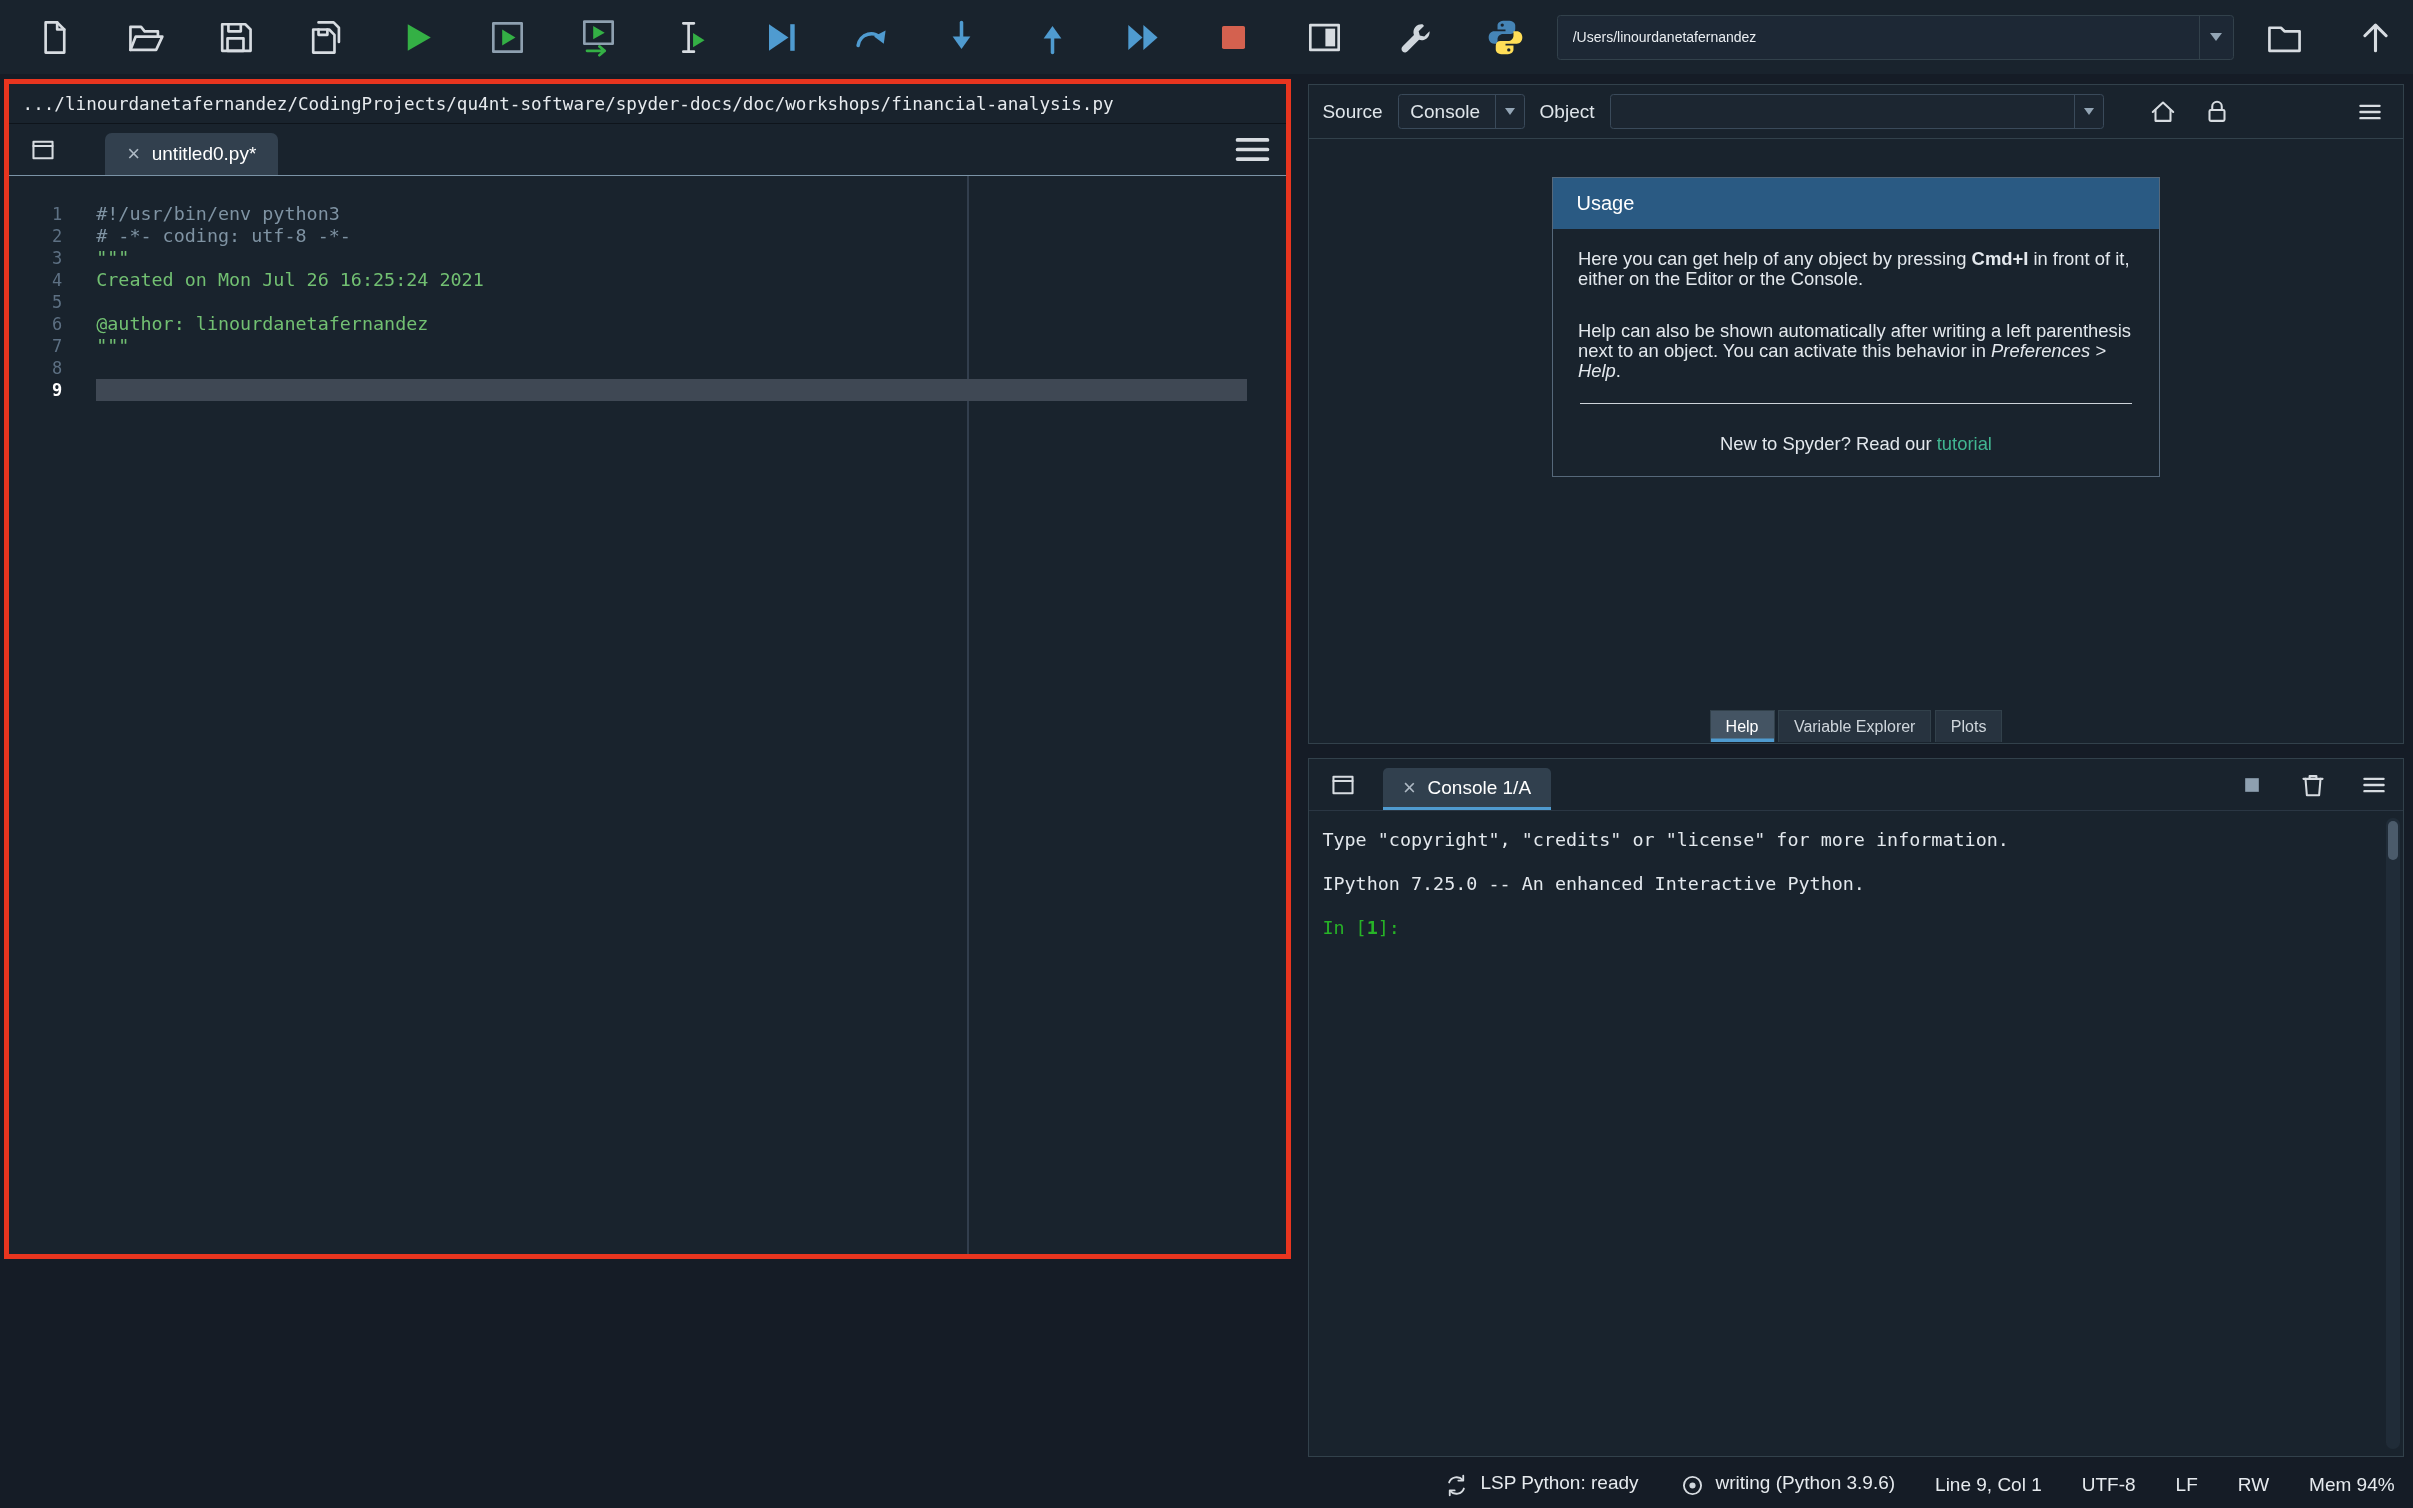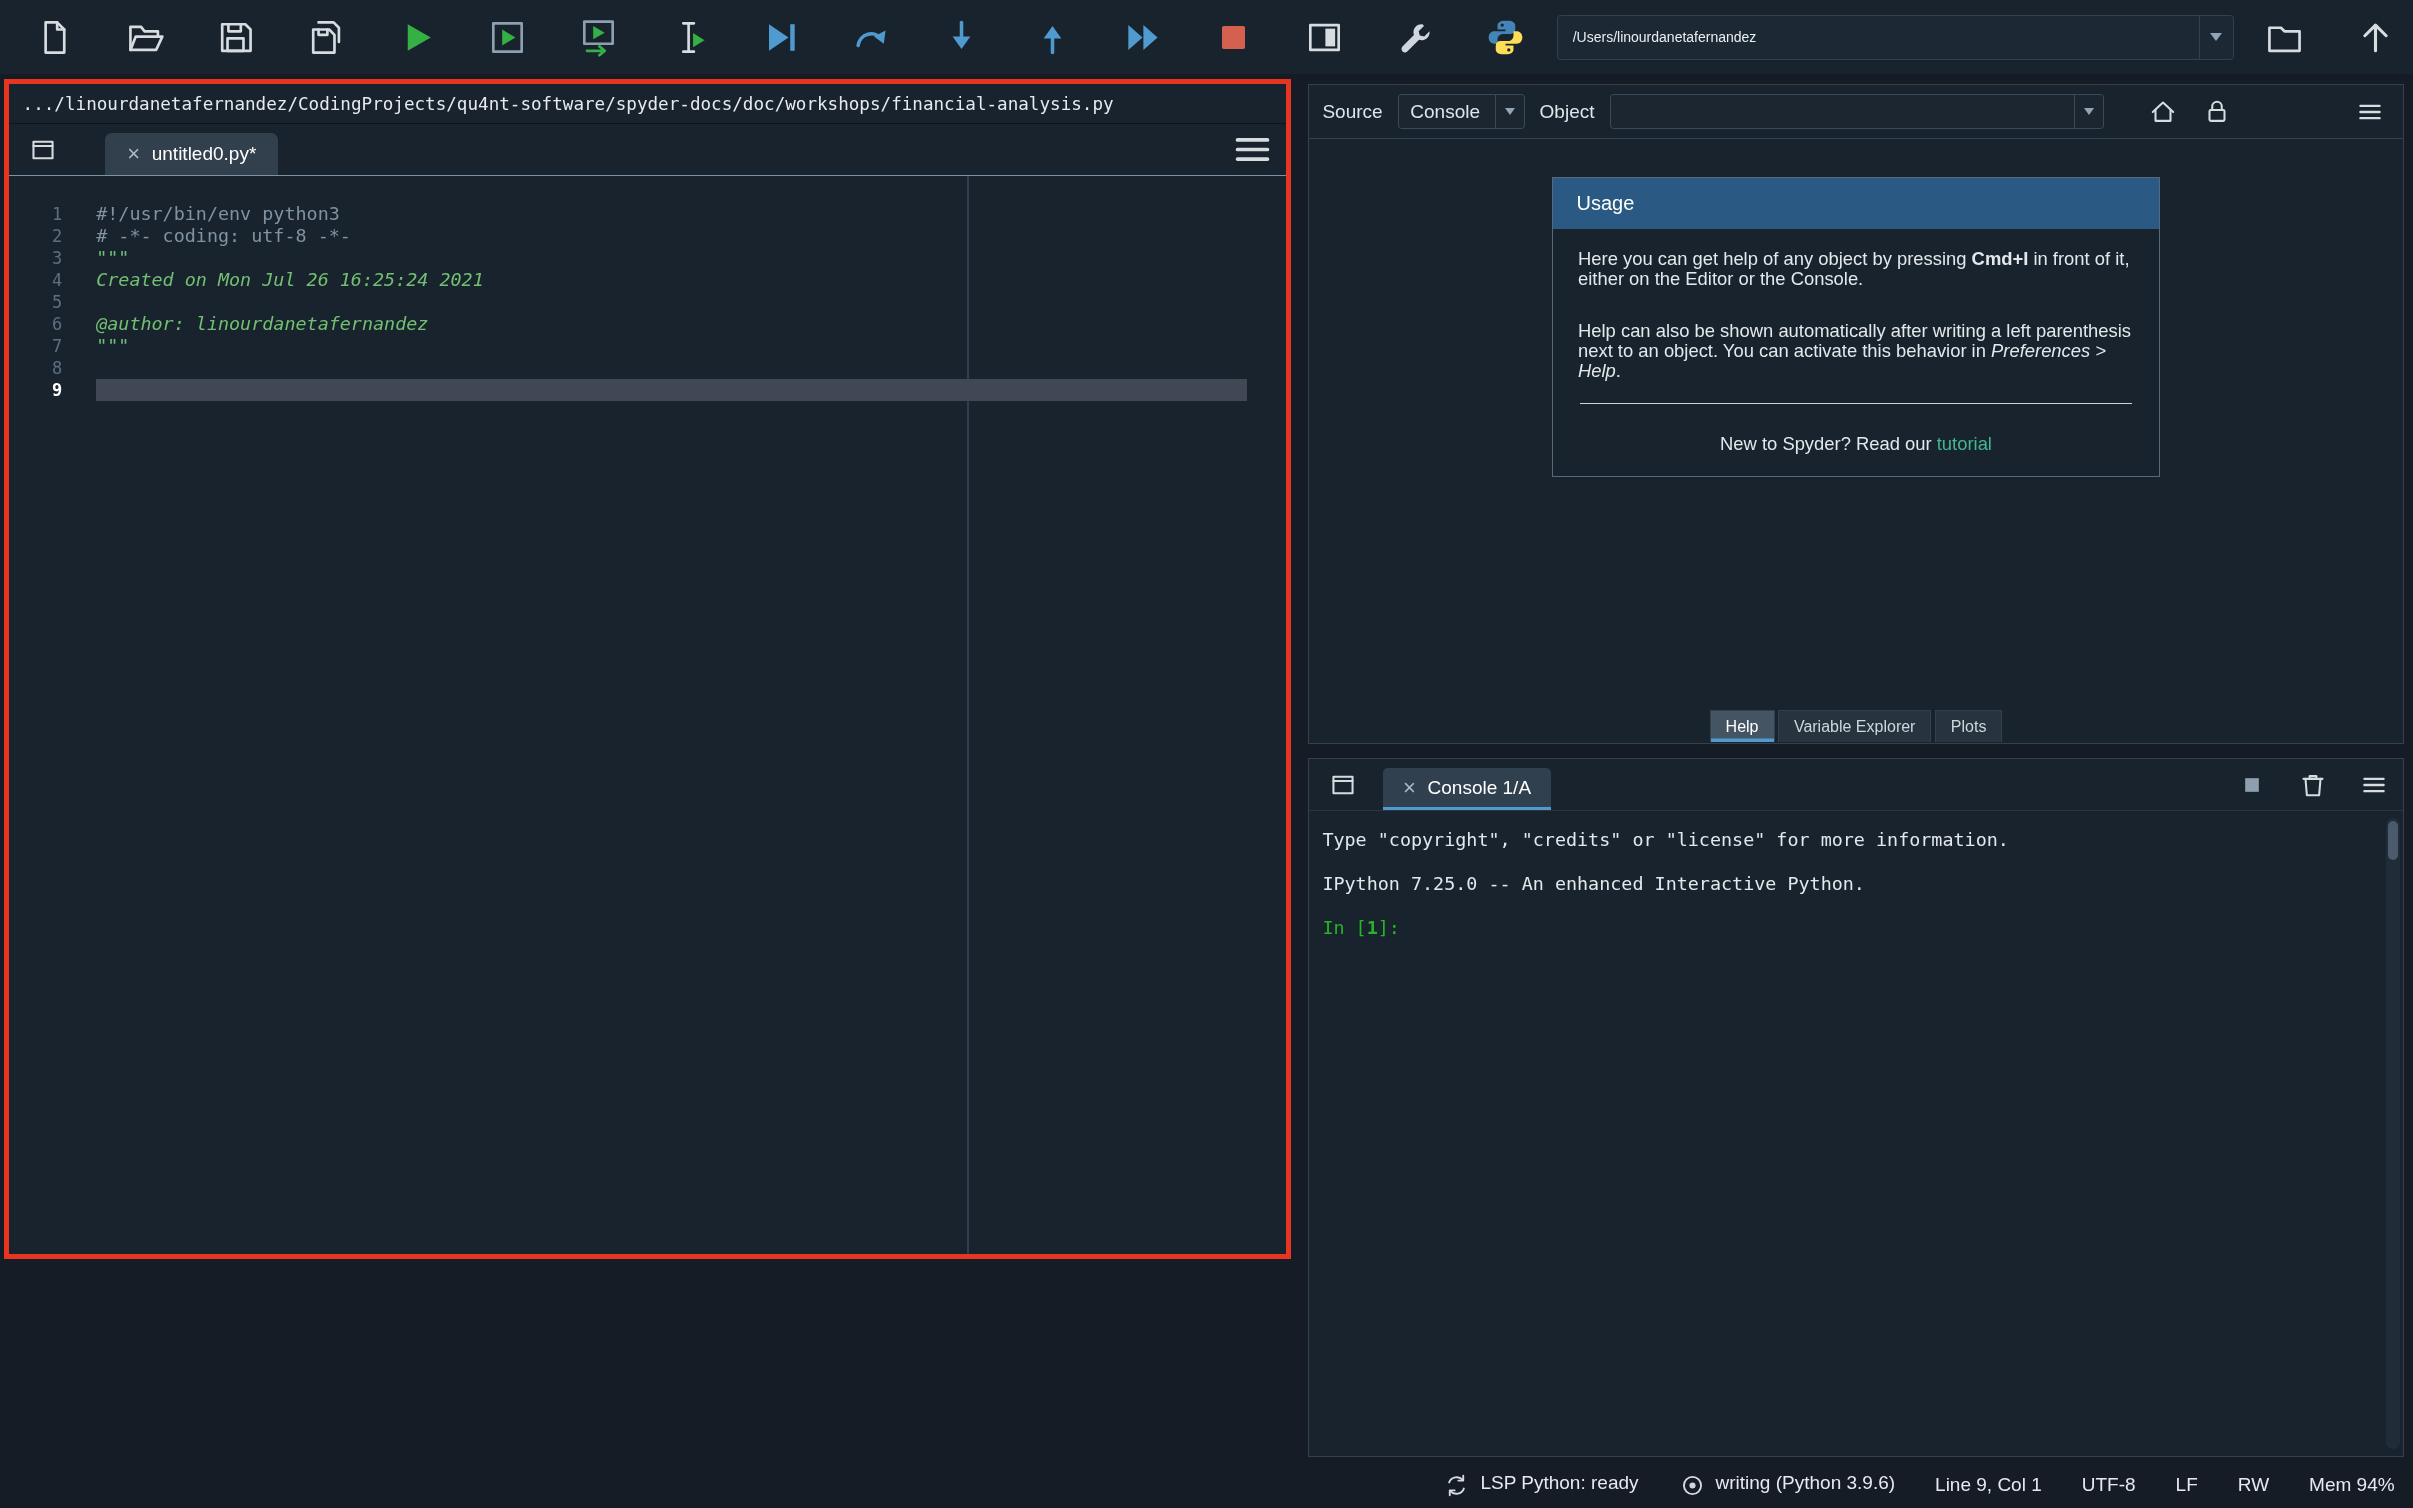--- a/index.html
+++ b/index.html
@@ -35,21 +35,21 @@
   .close{color:#aeb9c4;font-size:22px;line-height:1;cursor:default}
   .burger-btn{margin-left:auto;width:47px;height:44px;display:flex;align-items:center;justify-content:center;align-self:center}
   .ed-body{flex:1;position:relative;font-family:"DejaVu Sans Mono",monospace;font-size:18.4px;overflow:hidden}
   .ruler{position:absolute;left:958px;top:0;bottom:0;width:1.7px;background:#323e4d}
   .ed-lines{position:relative;padding-top:27px}
   .ed-row{display:flex;height:22px;line-height:22px}
   .ln{width:87px;padding-right:34px;text-align:right;color:#5d7083;flex:0 0 auto;font-size:17px}
   .code{flex:1;margin-right:39px;white-space:pre;color:#dfe5ea}
   .code.comment{color:#7f93a3}
   .code.doc{color:#72c072}
-  .code.doci{color:#72c072;font-style:italic}
+  .code.doci{color:#72c072;}
   .ed-row.current .ln{color:#fff;font-weight:bold}
   .ed-row.current .code{background:#3f4854}
   
   .help-panel{position:absolute;left:1308px;top:84px;width:1096px;height:660px;background:#19232d;
     border:0.8px solid #32414b;display:flex;flex-direction:column}
   .help-toolbar{height:54px;flex:0 0 auto;display:flex;align-items:center;gap:15px;padding:0 13.4px;
     border-bottom:0.8px solid #32414b;font-size:19px;color:#dfe5ea}
   .combo{height:35px;background:#1c2631;border:0.8px solid #3a4a5a;border-radius:3.4px;display:flex;align-items:center;overflow:hidden}
   .combo .combo-val{flex:1;padding:0 11.7px;font-size:19px;white-space:nowrap}
   .combo .arrow-box{width:28.5px;border-left:0.8px solid #3a4a5a}

